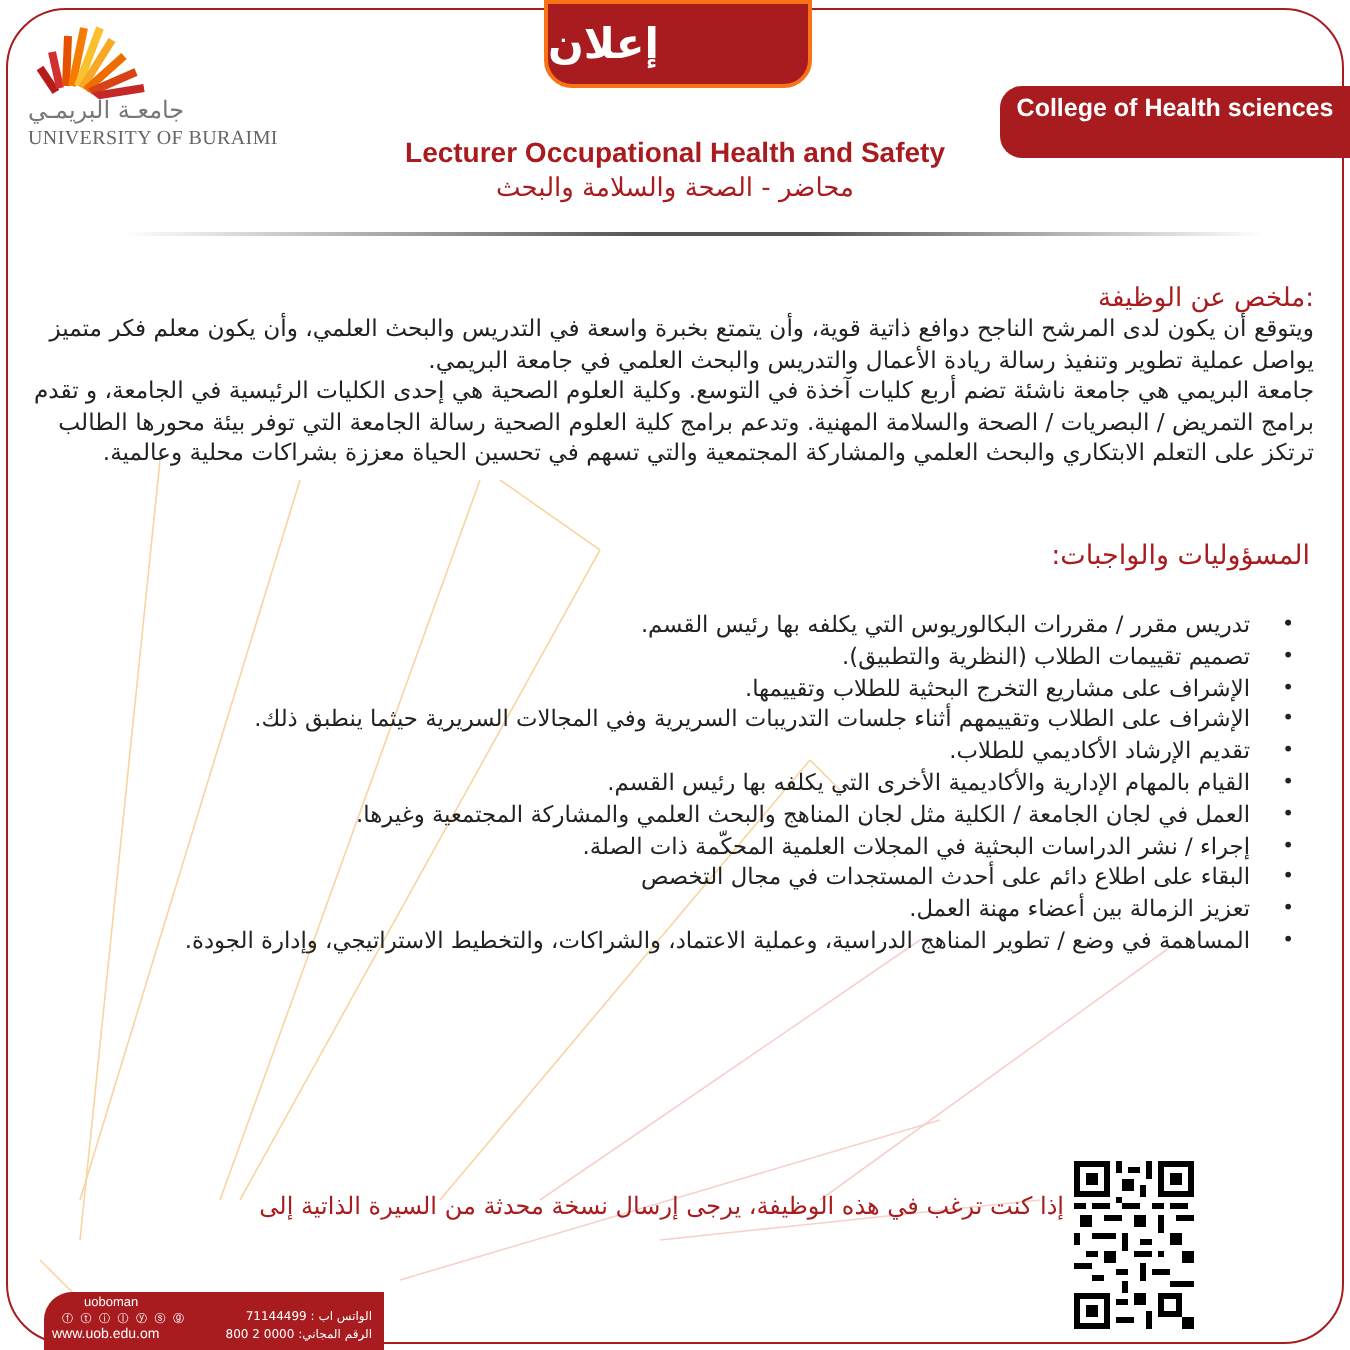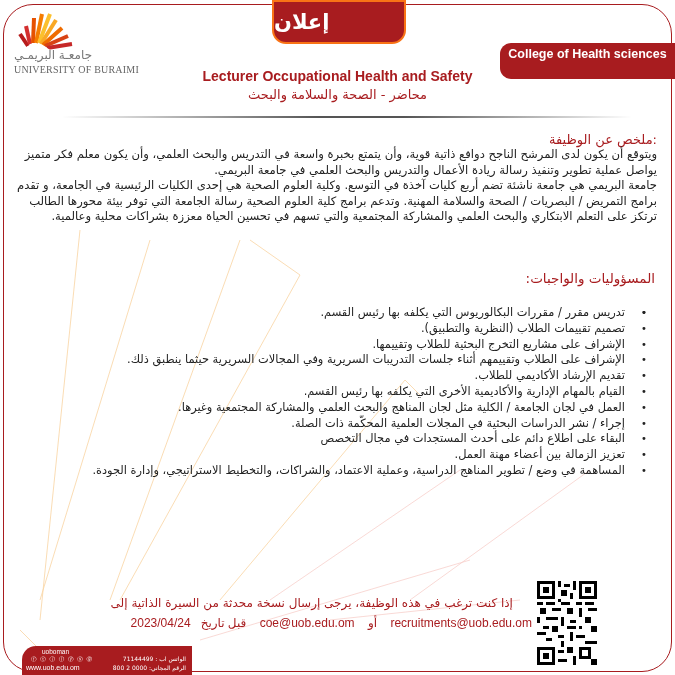--- a/index.html
+++ b/index.html
@@ -38,21 +38,21 @@
     position: absolute; left: 0; width: 675px; top: 87px; text-align: center;
     color: #a81c1f; font-size: 13px; direction: rtl;
   }
   .divider {
     position: absolute; left: 62px; top: 116px; width: 570px; height: 2px;
     background: linear-gradient(to right, rgba(80,80,80,0) 0%, #555 45%, #555 60%, rgba(80,80,80,0) 100%);
   }
 
   .section { position: absolute; right: 18px; direction: rtl; text-align: right; }
   .section-heading { color: #a81c1f; font-size: 13px; }
-  .summary { top: 132px; width: 650px; }
+  .summary { top: 142px; width: 650px; }
   .summary p { font-size: 11.6px; line-height: 15.6px; color: #222; }
 
   .duties-heading { position: absolute; right: 20px; top: 270px; direction: rtl; color: #a81c1f; font-size: 13.5px; }
   .duties { position: absolute; right: 22px; top: 305px; width: 560px; direction: rtl; }
   .duties ul { list-style: none; }
   .duties li { font-size: 11.4px; line-height: 15.8px; color: #222; position: relative; padding-right: 28px; white-space: nowrap; }
   .duties li .bullet { position: absolute; right: 6px; top: 0; font-size: 10px; }
 
   .apply { position: absolute; right: 143px; top: 592px; direction: rtl; text-align: left; color: #a81c1f; }
   .apply .line1 { font-size: 12px; line-height: 22px; }
@@ -142,26 +142,20 @@
     <li><span class="bullet">•</span><span>العمل في لجان الجامعة / الكلية مثل لجان المناهج والبحث العلمي والمشاركة المجتمعية وغيرها.</span></li>
     <li><span class="bullet">•</span><span>إجراء / نشر الدراسات البحثية في المجلات العلمية المحكّمة ذات الصلة.</span></li>
     <li><span class="bullet">•</span><span>البقاء على اطلاع دائم على أحدث المستجدات في مجال التخصص</span></li>
     <li><span class="bullet">•</span><span>تعزيز الزمالة بين أعضاء مهنة العمل.</span></li>
     <li><span class="bullet">•</span><span>المساهمة في وضع / تطوير المناهج الدراسية، وعملية الاعتماد، والشراكات، والتخطيط الاستراتيجي، وإدارة الجودة.</span></li>
   </ul>
 </div>
 
 <div class="apply">
   <div class="line1">إذا كنت ترغب في هذه الوظيفة، يرجى إرسال نسخة محدثة من السيرة الذاتية إلى</div>
-  <div class="line2">
-    <span>recruitments@uob.edu.om</span>
-    <span>أو</span>
-    <span>coe@uob.edu.om</span>
-    <span><span>قبل تاريخ</span><span>2023/04/24</span></span>
-  </div>
 </div>
 
 <svg class="qr" viewBox="0 0 20 28" shape-rendering="crispEdges">
   <rect x="0" y="0" width="20" height="28" fill="#fff"></rect>
   <g fill="#000">
     <rect x="0" y="0" width="6" height="6"></rect>
       <rect x="1" y="1" width="4" height="4" fill="#fff"></rect>
       <rect x="2" y="2" width="2" height="2"></rect>
     <rect x="14" y="0" width="6" height="6"></rect>
       <rect x="15" y="1" width="4" height="4" fill="#fff"></rect>

